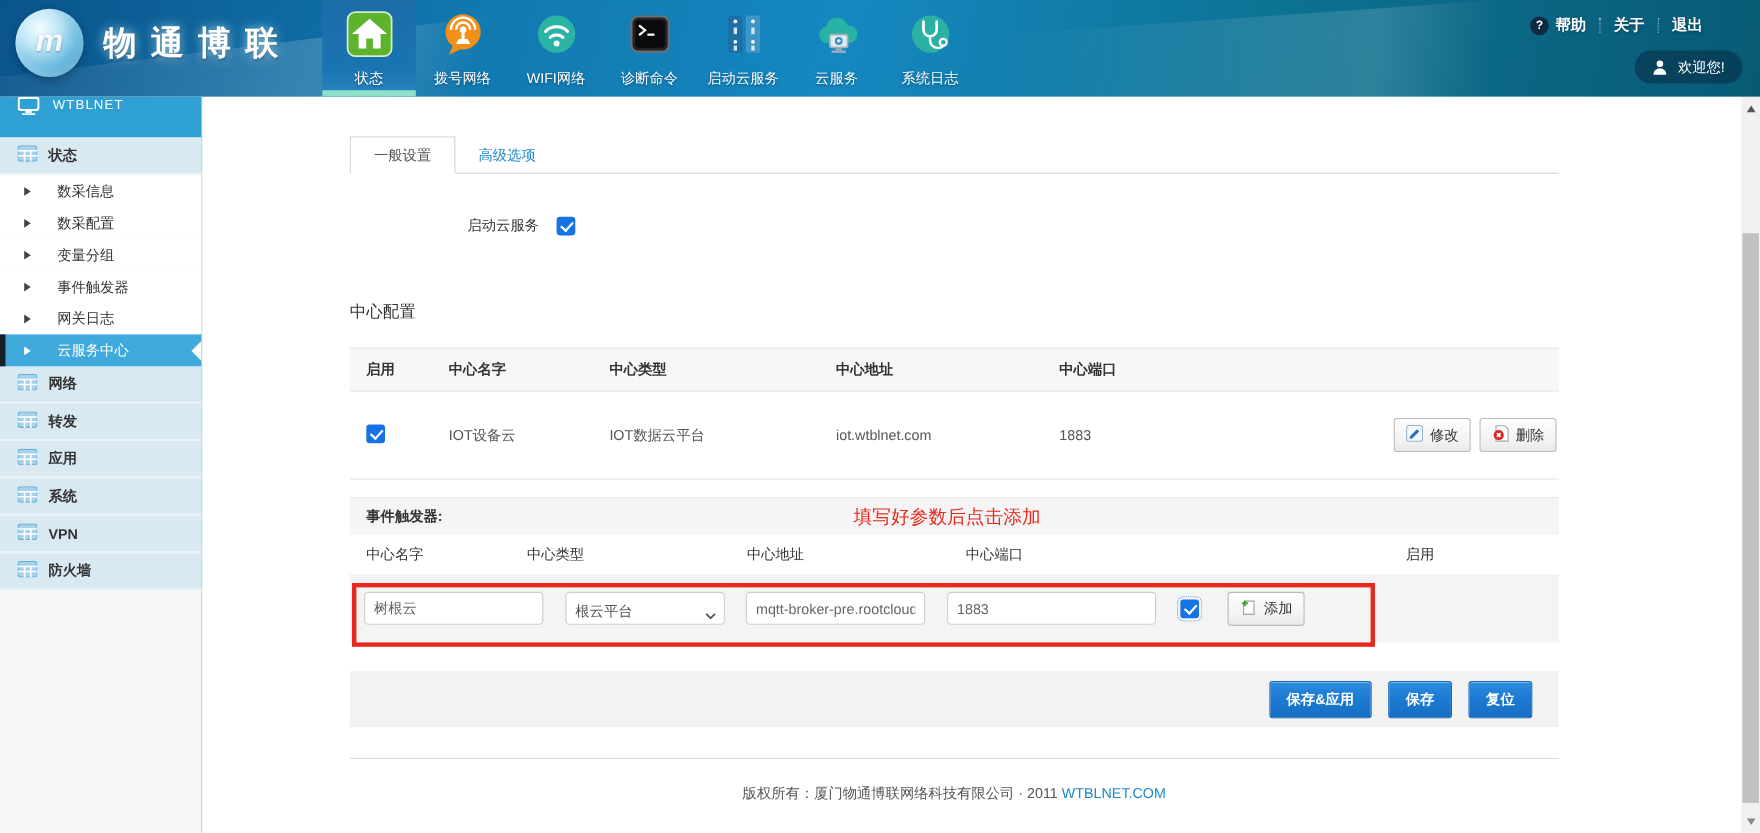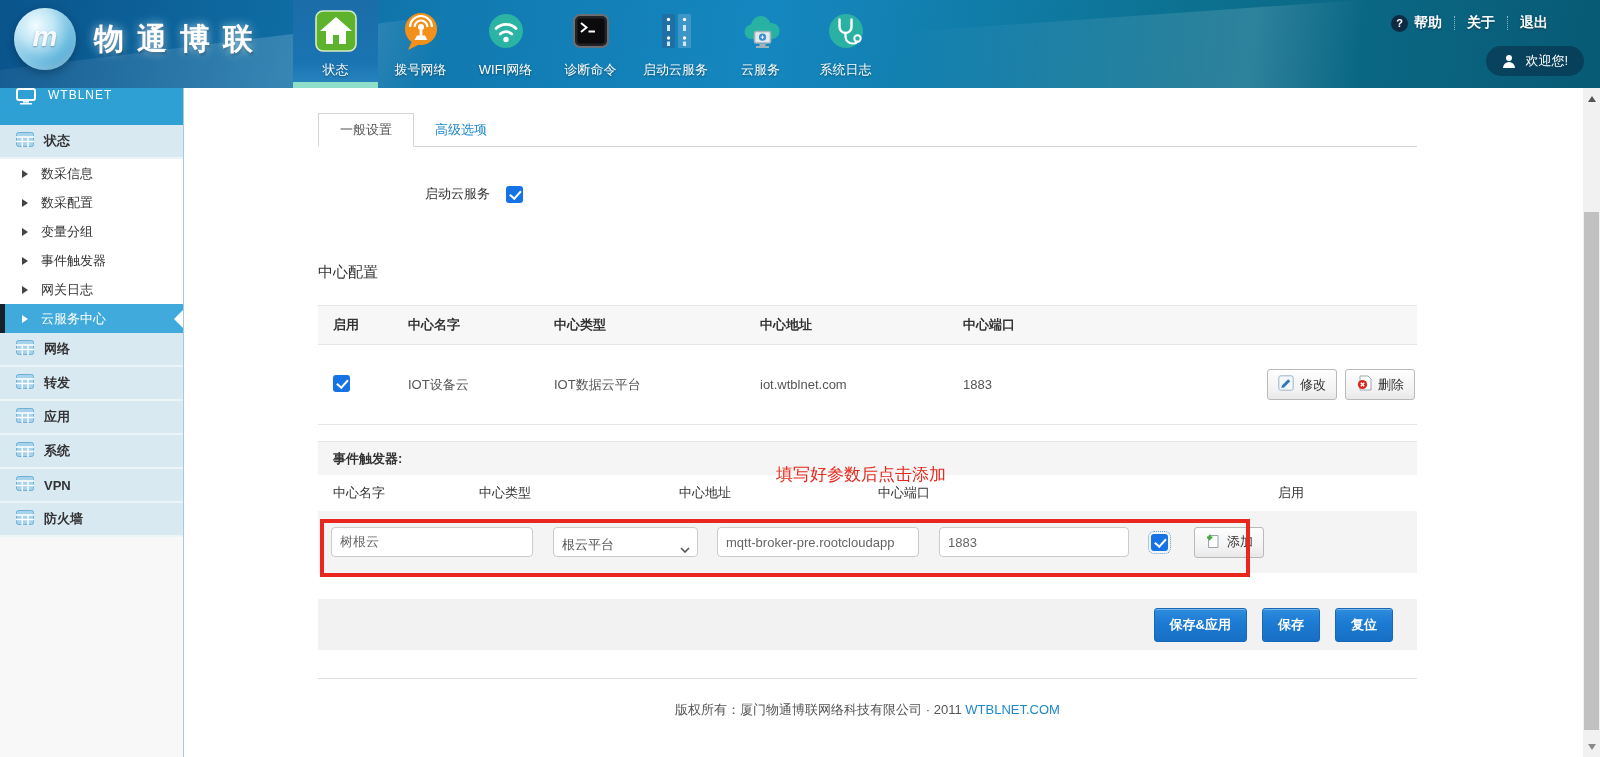--- a/index.html
+++ b/index.html
@@ -46,33 +46,33 @@
   .person-icon::after { content:""; position:absolute; left:1px; bottom:0; width:12px; height:6px; border-radius:6px 6px 0 0; background:#fff; }
 
   
   .sidebar { position:absolute; left:0; top:88px; width:184px; height:669px; background:#f8f8f8;
     border-right:1px solid #a9c9da; display:flex; flex-direction:column; }
   .side-title { height:37px; background:#2fa0d4; color:#fff; font-size:12px; font-weight:normal;
     display:flex; align-items:flex-start; gap:12px; padding-left:16px; letter-spacing:1px; }
   .side-item { display:flex; align-items:center; gap:10px; padding-left:16px; font-size:13px; color:#333;
     cursor:pointer; }
   .side-item.top { height:34px; background:#d9e9f2; font-weight:bold; border-bottom:2px solid #edf4f8; }
-  .side-item.sub { height:29px; background:#fff; padding-left:22px; gap:13px; }
+  .side-item.sub { height:29px; background:#fff; padding-left:22px; gap:24px; }
   .arrow-icon { width:0; height:0; border-top:4px solid transparent; border-bottom:4px solid transparent;
     border-left:6px solid #444; display:inline-block; }
   .side-item.sub.selected { background:#41aadc; color:#fff; position:relative; }
   .side-item.sub.selected .arrow-icon { border-left-color:#fff; }
   .side-item.sub.selected::before { content:""; position:absolute; left:0; top:0; bottom:0; width:5px; background:#15202b; }
   .side-item.sub.selected::after { content:""; position:absolute; right:0; top:50%; transform:translateY(-50%);
     border-top:9px solid transparent; border-bottom:9px solid transparent; border-right:9px solid #fff; }
 
   
   .main { position:absolute; left:184px; top:88px; width:1399px; height:669px; background:#fff; }
   .content { width:1099px; margin-left:134px; }
-  .tabs { margin-top:28px; display:flex; align-items:flex-end; border-bottom:1px solid #d5d5d5; height:31px; }
+  .tabs { margin-top:39px; display:flex; align-items:flex-end; border-bottom:1px solid #d5d5d5; height:31px; }
   .tab { font-size:13px; padding:7px 21px; cursor:pointer; }
   .tab.active { border:1px solid #d5d5d5; border-bottom:1px solid #fff; background:#fff; color:#555;
     margin-bottom:-1px; }
   .tab.link { color:#1c87c9;text-align:center; }
   .enable-row { margin-top:38px; padding-left:107px; display:flex; align-items:center; gap:16px; height:18px; }
   .enable-row .lbl { font-size:13px; color:#333; }
   .cb { width:17px; height:17px; background:#1673e6; border-radius:3px; position:relative; display:inline-block; cursor:pointer; }
   .cb::after { content:""; position:absolute; left:5.5px; top:2px; width:4.5px; height:9px;
     border-right:2.4px solid #fff; border-bottom:2.4px solid #fff; transform:rotate(42deg); }
   .cb.focus { outline:1px dotted #5b9bd5; outline-offset:2px; }
@@ -89,31 +89,31 @@
   .c6 { width:170px; display:flex; justify-content:flex-end; gap:8px; padding-right:2px; }
   .btn-sm { display:inline-flex; align-items:center; gap:6px; font-size:13px; color:#333;
     border:1px solid #b9b9b9; border-radius:3px; padding:5px 10px; cursor:pointer;
     background:linear-gradient(180deg,#fefefe 0%,#f2f2f2 70%,#e8e8e8 100%);
     font-family:inherit; }
   
   .add-sec { margin-top:16px; position:relative; }
   .add-band { height:34px; background:#f5f5f5; border-top:1px solid #e5e5e5; display:flex; align-items:center;
     position:relative; }
   .add-title { font-size:13px; font-weight:bold; color:#333; padding-left:15px; }
-  .annotation { position:absolute; left:458px; top:5px; color:#e8291d; font-size:17px;margin-top:16px; }
+  .annotation { position:absolute; left:458px; top:5px; color:#e8291d; font-size:17px; }
   .add-labels { height:36px; display:flex; align-items:center; font-size:13px; color:#333; }
   .a1 { width:161px; padding-left:15px; }
   .a2 { width:200px; }
   .a3 { width:199px; }
   .a4 { width:400px; }
   .a5 { flex:1; }
   .add-inputs { height:62px; background:#f4f4f4; display:flex; align-items:center; }
   .txt { height:30px; border:1px solid #ccc; border-radius:4px; padding:0 8px; font-size:13px; color:#666;
     background:#fff; font-family:inherit; }
-  .w177 { width:202px; }
+  .w177 { width:163px; }
   .w190 { width:190px; }
   .ml13 { margin-left:13px; } .ml19 { margin-left:19px; } .ml20 { margin-left:20px; }
   .ml22 { margin-left:22px; } .ml26 { margin-left:26px; }
   .select-wrap { position:relative; display:inline-block; margin-left:20px; }
   .select-wrap select { appearance:none; -webkit-appearance:none; width:145px; height:30px; border:1px solid #ccc;
     border-radius:4px; background:#fff; color:#555; font-size:13px; padding:4px 24px 0 8px; font-family:inherit; cursor:pointer; }
   .select-wrap .chev { position:absolute; right:8px; top:12px; pointer-events:none; }
   .red-box { position:absolute; left:2px; top:78px; width:930px; height:58px; border:4px solid #e8281e;
     pointer-events:none; }
   .actions-band { margin-top:26px; height:51px; background:#f2f2f2; display:flex; align-items:center;

